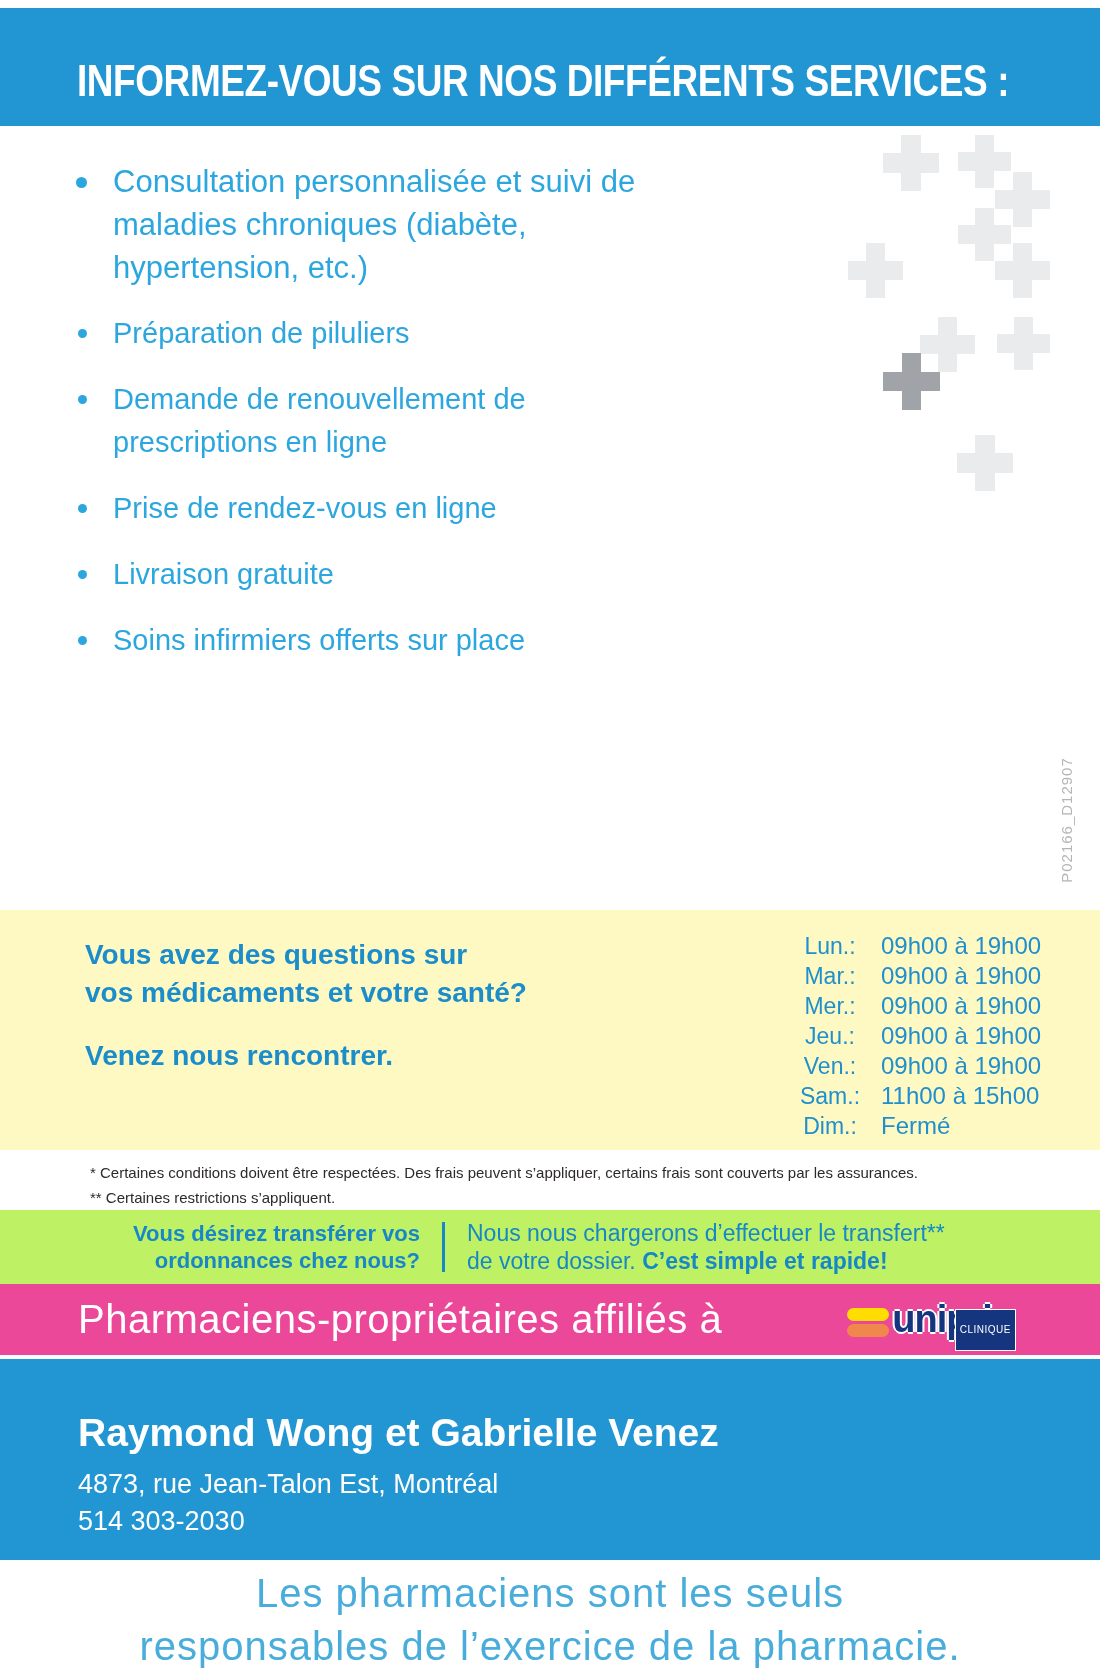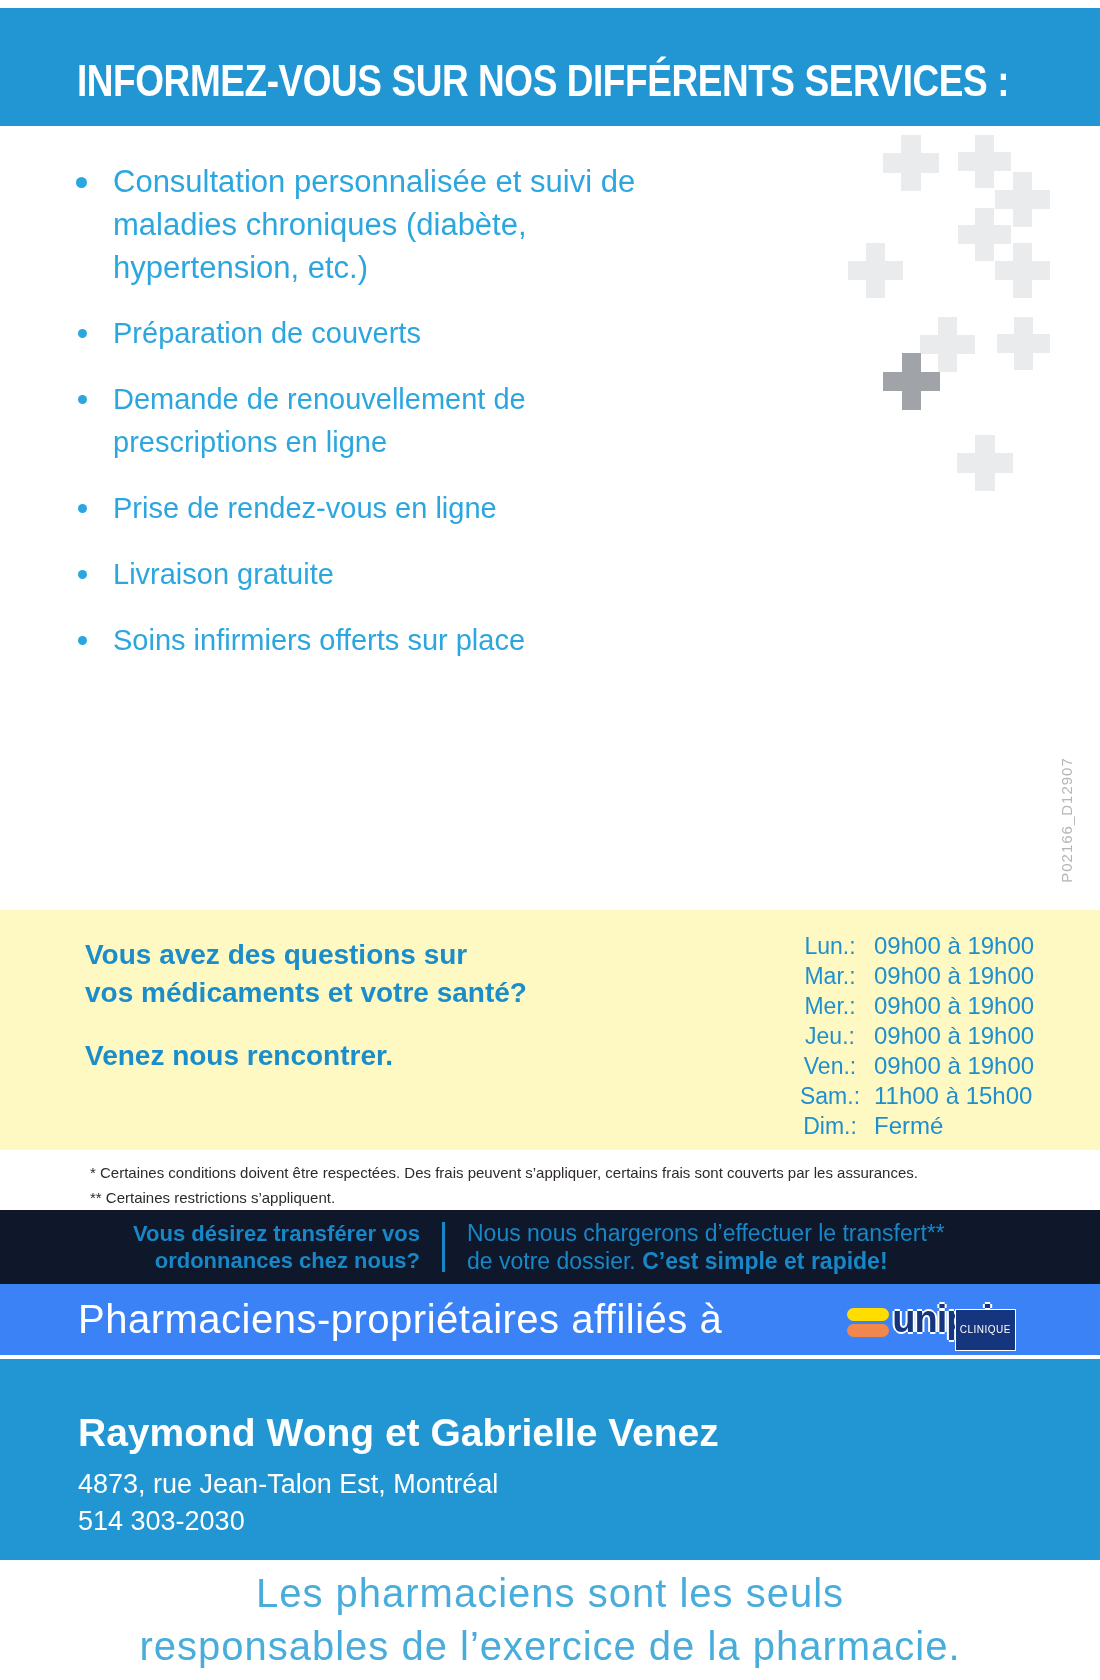--- a/index.html
+++ b/index.html
@@ -32,39 +32,39 @@
     transform:rotate(-90deg); color:#B5B5B5; font-size:15px; letter-spacing:1px; text-align:center; }
 
   
   .band-questions { position:absolute; top:910px; left:0; width:1100px; height:240px; background:#fef9c3; }
   .q-text { position:absolute; left:85px; top:26px; font-size:28px; font-weight:bold;
     color:#1B8DCB; line-height:38px; white-space:pre-line; }
   .q-cta { position:absolute; left:85px; top:130px; font-size:28px; font-weight:bold; color:#1B8DCB; }
   .hours { position:absolute; left:793px; top:22px;text-align:center; }
   .hours-row { display:flex; align-items:baseline; height:30px; font-size:23px; color:#1F8FCD; }
   .hours-day { width:74px; }
-  .hours-time { margin-left:7px; font-size:24px; }
+  .hours-time { margin-left:14px; font-size:24px; }
 
   
   .section-footnotes { position:absolute; top:1150px; left:12px; width:1100px; height:60px; background:#ffffff; }
   .footnotes { position:absolute; left:78px; top:10px; font-size:15px; color:#2E2A2B;
     line-height:25px; white-space:pre-line; }
 
   
   .band-transfer { position:absolute; top:1210px; left:0; width:1100px; height:74px;
-    background:#0f172a; display:flex; align-items:center; }
+    background:#bef264; display:flex; align-items:center; }
   .transfer-left { width:420px; text-align:right; font-size:22px; font-weight:bold;
     color:#1787C8; line-height:27px; white-space:pre-line; }
   .transfer-divider { width:3px; height:50px; background:#1787C8; margin:0 22px; }
   .transfer-right { font-size:23px; color:#1787C8; line-height:28px; }
   .transfer-right strong { font-weight:bold; }
 
   
   .band-affiliation { position:absolute; top:1284px; left:0; width:1100px; height:75px;
-    background:#3b82f6; border-bottom:4px solid #ffffff; }
+    background:#ec4899; border-bottom:4px solid #ffffff; }
   .affiliation-text { position:absolute; left:78px; top:0; height:71px; line-height:71px;
     color:#ffffff; font-size:40px; letter-spacing:0.5px; }
   .logo { position:absolute; right:88px; top:16px; display:flex; align-items:flex-start; }
   .logo-bars { display:flex; flex-direction:column; gap:3px; margin-top:8px; }
   .logo-bar { width:42px; height:13px; border-radius:7px; }
   .bar-yellow { background:#FFDD00; }
   .bar-orange { background:#F0874D; }
   .logo-word { position:relative; margin-left:3px; font-size:38px; font-weight:bold; line-height:38px;
     color:#15367E; letter-spacing:-1px;
     text-shadow:-2px 0 0 #fff, 2px 0 0 #fff, 0 -2px 0 #fff, 0 2px 0 #fff; }
@@ -91,21 +91,21 @@
 
   <div class="band-header">
     <h1>INFORMEZ-VOUS SUR NOS DIFFÉRENTS SERVICES :</h1>
   </div>
 
   <div class="section-services">
     <ul class="services-list">
       <li class="big"><span class="dot"></span><span>Consultation personnalisée et suivi de
 maladies chroniques (diabète,
 hypertension, etc.)</span></li>
-      <li><span class="dot"></span><span>Préparation de couverts</span></li>
+      <li><span class="dot"></span><span>Préparation de piluliers</span></li>
       <li><span class="dot"></span><span>Demande de renouvellement de
 prescriptions en ligne</span></li>
       <li><span class="dot"></span><span>Prise de rendez-vous en ligne</span></li>
       <li><span class="dot"></span><span>Livraison gratuite</span></li>
       <li><span class="dot"></span><span>Soins infirmiers offerts sur place</span></li>
     </ul>
 
     <div class="plus" style="--c:#E9EBED; left:883px; top:9px;  width:56px; height:56px;"></div>
     <div class="plus" style="--c:#E9EBED; left:958px; top:9px;  width:53px; height:53px;"></div>
     <div class="plus" style="--c:#E9EBED; left:995px; top:46px; width:55px; height:55px;"></div>

